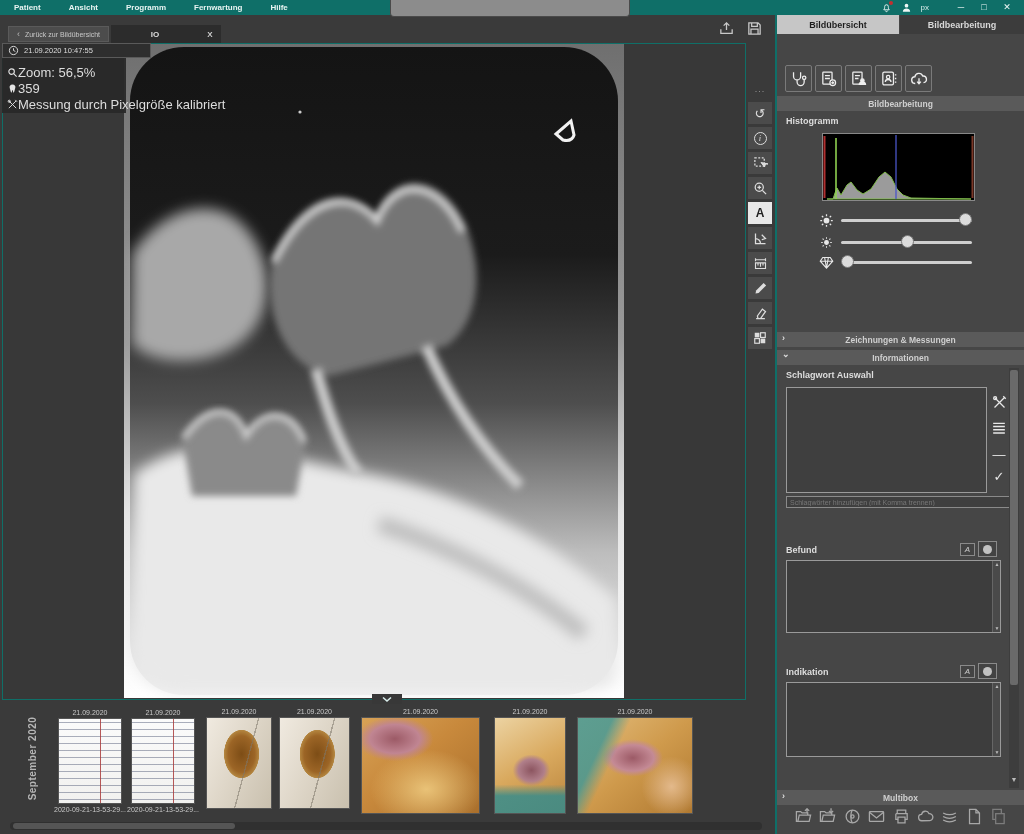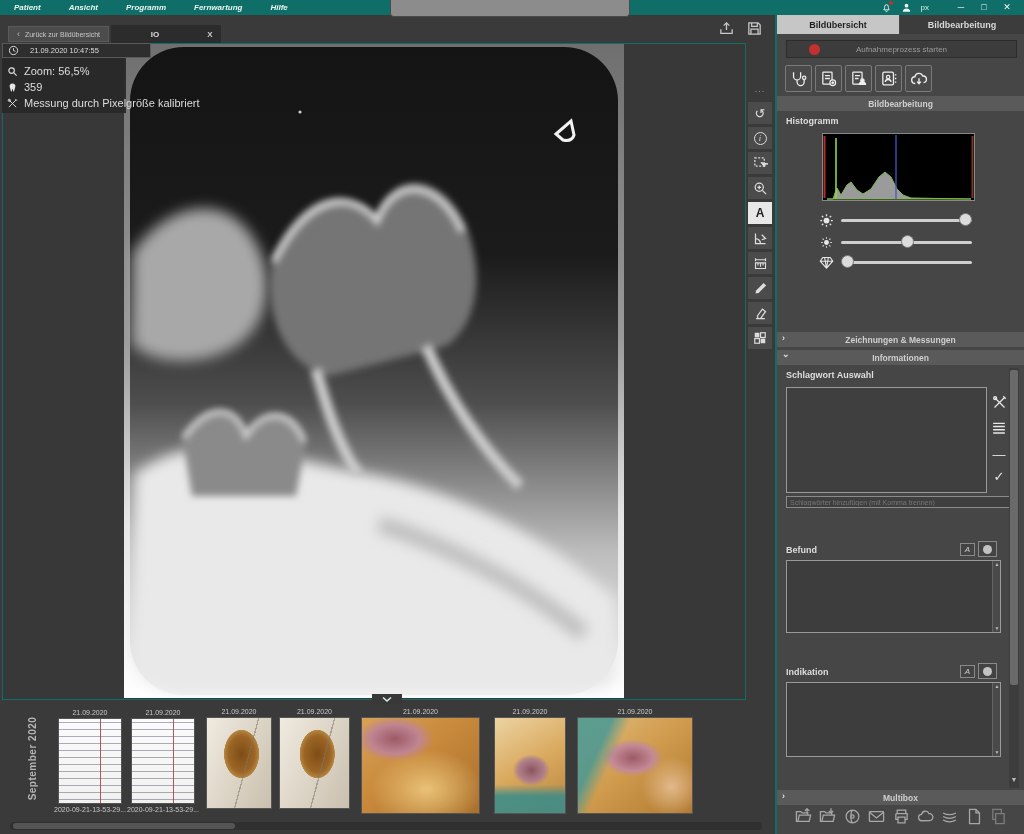--- a/index.html
+++ b/index.html
@@ -2,43 +2,43 @@
 <html><head>
 <meta charset="utf-8">
 <style>
   * { margin:0; padding:0; box-sizing:border-box; font-family:"Liberation Sans", sans-serif; }
   html,body { width:1024px; height:834px; overflow:hidden; background:#222; }
   #app { position:relative; width:1024px; height:834px; background:#3a3a3a; overflow:hidden; }
   svg { display:block; }
 
   
   .menubar { position:absolute; left:0; top:0; width:1024px; height:15px; background:#0f6f68; z-index:30; display:flex; align-items:center; }
-  .menu-item { color:#e8f4f2; font-size:8px; font-weight:bold; padding:0 14px; cursor:default;font-style:italic; }
+  .menu-item { color:#e8f4f2; font-size:8px; font-weight:bold; padding:0 14px; cursor:default; }
   .menubar-right { position:absolute; right:10px; top:0; height:15px; display:flex; align-items:center; gap:9px; }
   .win-glyph { color:#eef7f6; font-size:9px; width:14px; text-align:center; line-height:15px; }
   .app-label { color:#d9ecea; font-size:8px; margin-right:16px; }
   .bell-wrap { position:relative; width:11px; height:11px; }
   .bell-dot { position:absolute; right:-1px; top:-1px; width:4px; height:4px; border-radius:50%; background:#c23030; }
   .popup-box { position:absolute; left:390px; top:0; width:240px; height:17px; background:#8c8c8c; border:1px solid #4a4a4a; border-top:none; border-radius:0 0 4px 4px; z-index:40; }
 
   
   .back-btn { position:absolute; left:8px; top:26px; width:101px; height:16px; background:#4c4c4c; border:1px solid #5a5a5a; color:#c9c9c9; font-size:7px; display:flex; align-items:center; justify-content:center; gap:5px; z-index:5; }
   .back-chevron { font-size:9px; color:#bbb; }
   .io-tab { position:absolute; left:111px; top:25px; width:110px; height:18px; background:#2c2c2c; color:#ddd; font-size:8px; font-weight:bold; display:flex; align-items:center; z-index:5; }
   .io-tab .io-label { flex:1; text-align:center; }
   .io-tab .io-close { width:22px; text-align:center; font-size:8px; color:#ccc; }
   .top-icons { position:absolute; left:718px; top:20px; display:flex; gap:11px; z-index:5; }
   .top-icons .ic { width:17px; height:17px; color:#c9c9c9; }
 
   
   .frame { position:absolute; left:2px; top:43px; width:744px; height:657px; border:1px solid #0f6f68; background:#383838; }
   .xray { position:absolute; left:121px; top:0; width:500px; height:654px; }
-  .date-badge { position:absolute; left:-1px; top:-1px; width:149px; height:15px; background:#2e2e2e; border:1px solid #5a5a5a; display:flex; align-items:center; gap:11px; padding-left:5px; color:#ddd; font-size:7.5px; z-index:6; }
+  .date-badge { position:absolute; left:-1px; top:-1px; width:149px; height:15px; background:#2e2e2e; border:1px solid #5a5a5a; display:flex; align-items:center; gap:5px; padding-left:5px; color:#ddd; font-size:7.5px; z-index:6; }
   .info-overlay { position:absolute; left:-1px; top:14px; width:124px; height:55px; background:rgba(40,40,40,0.93); z-index:6; }
-  .ov-row { position:absolute; left:5px; display:flex; align-items:center; gap:6px; color:#ddd; font-size:11px; white-space:nowrap; }
+  .ov-row { position:absolute; left:5px; display:flex; align-items:center; color:#ddd; font-size:13px; white-space:nowrap; }
   .ov-ic { width:11px; height:11px; color:#e5e5e5; flex:0 0 11px; }
 
   
   .tb-ellipsis { position:absolute; left:747px; top:84px; width:26px; text-align:center; color:#999; font-size:9px; letter-spacing:1px; z-index:5; }
   .tbtn { position:absolute; left:747px; width:26px; height:24px; background:#4b4b4b; border:1px solid #3a3a3a; color:#ddd; display:flex; align-items:center; justify-content:center; z-index:5; font-size:13px; }
   .tbtn.active { background:#e8e8e8; color:#222; font-weight:bold; font-size:12px; }
   .info-circle { width:13px; height:13px; border:1.3px solid #ddd; border-radius:50%; font-size:8.5px; font-style:italic; font-family:"Liberation Serif",serif; display:flex; align-items:center; justify-content:center; }
 
   .bottom-handle { position:absolute; left:372px; top:694px; width:30px; height:10px; display:flex; align-items:center; justify-content:center; color:#cfe5e3; z-index:6; background:#383838; }
 
@@ -330,24 +330,20 @@
   <div class="teal-sep"></div>
   <div class="right-panel">
 
     <div class="ptab active">
         <span>Bildübersicht</span>
       </div>
     <div class="ptab inactive">
         <span>Bildbearbeitung</span>
       </div>
 
-    <div class="capture-btn">
-      <span class="rec-dot"></span>
-      <span class="capture-label">Aufnahmeprozess starten</span>
-    </div>
 
     <div class="icon-row">
       <span class="pibtn">
         <svg width="17" height="17" viewBox="0 0 24 24" fill="none" stroke="currentColor" stroke-width="1.8">
             <path d="M5 3 v6 a5 5 0 0 0 10 0 V3 M10 14 v3 a5 5 0 0 0 10 0 v-3"></path>
             <circle cx="20" cy="11" r="2.4"></circle>
           </svg>
       </span>
       <span class="pibtn">
         <svg width="17" height="17" viewBox="0 0 24 24" fill="none" stroke="currentColor" stroke-width="1.8">

